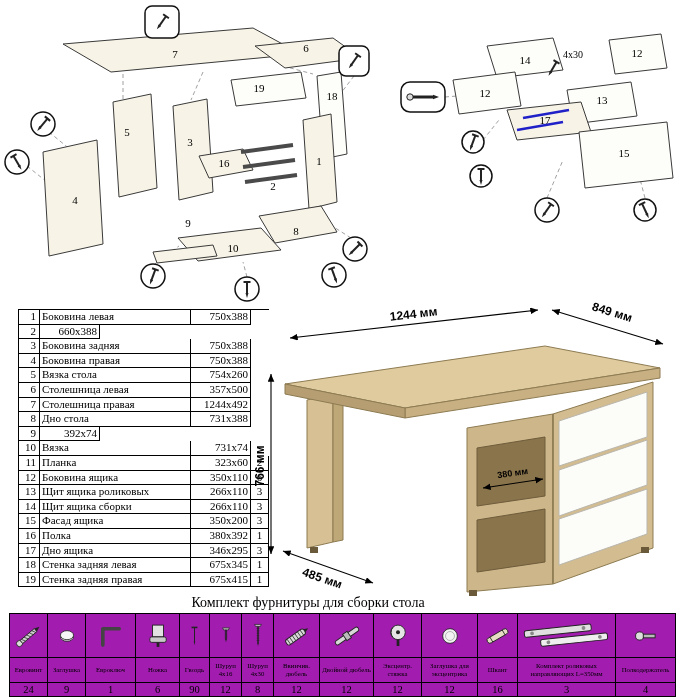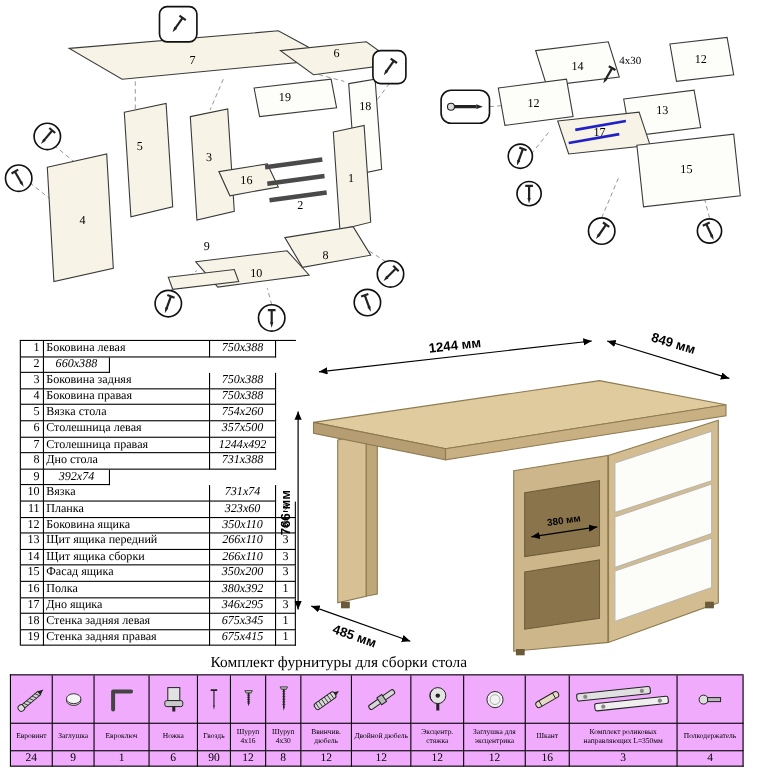--- a/index.html
+++ b/index.html
@@ -15,31 +15,31 @@
   .dlabel{font:11px "Liberation Serif",serif;fill:#000;text-anchor:middle;}
   .bluerail{stroke:#2020c8;stroke-width:2.5;}
   .note{font:10px "Liberation Serif",serif;fill:#000;}
 
   
   #parts-table{left:18px;top:309px;border-top:1px solid #000;border-left:1px solid #000;display:inline-block;background:#fff;}
   .pt-row{display:flex;}
   .pt-cell{border-right:1px solid #000;border-bottom:1px solid #000;font-size:11px;height:13.6px;line-height:13.4px;padding:0 2px;white-space:nowrap;overflow:hidden;}
   .pt-num{width:15px;text-align:right;padding-right:3px;}
   .pt-name{width:146px;}
-  .pt-size{width:55px;text-align:center;font-style:italic;}
+  .pt-size{width:55px;text-align:right;}
   .pt-qty{width:13px;text-align:center;}
 
   
   .dim{font:bold 12px "Liberation Sans",sans-serif;fill:#000;text-anchor:middle;}
   .dimsmall{font:bold 9px "Liberation Sans",sans-serif;fill:#000;text-anchor:middle;}
   .dimline{stroke:#000;stroke-width:1.1;}
 
   
   #hw-title{left:0;top:595px;width:616px;text-align:center;font-size:14px;}
-  #hw-grid{left:9px;top:613px;display:grid;grid-auto-flow:column;grid-template-rows:44px 25px 14px;border-top:1px solid #000;border-left:1px solid #000;background:#f0abfc;}
+  #hw-grid{left:9px;top:613px;display:grid;grid-auto-flow:column;grid-template-rows:44px 25px 14px;border-top:1px solid #000;border-left:1px solid #000;background:#a21caf;}
   .hw-cell{border-right:1px solid #000;border-bottom:1px solid #000;display:flex;align-items:center;justify-content:center;overflow:hidden;}
   .hw-label{font-size:6.8px;line-height:1.12;text-align:center;padding:1px;}
   .hw-qty{font-size:10.5px;}
   .hw-icon{display:flex;align-items:center;justify-content:center;width:100%;height:100%;}
 </style>
 </head>
 <body>
 
 <svg id="dleft" class="abs" style="left:2px;top:2px;" width="372" height="300" viewBox="0 0 370 300">
   <defs>
@@ -227,21 +227,21 @@
       <div class="pt-cell pt-qty">2</div>
     </div>
     <div class="pt-row">
       <div class="pt-cell pt-num">12</div>
       <div class="pt-cell pt-name">Боковина ящика</div>
       <div class="pt-cell pt-size">350x110</div>
       <div class="pt-cell pt-qty">6</div>
     </div>
     <div class="pt-row">
       <div class="pt-cell pt-num">13</div>
-      <div class="pt-cell pt-name">Щит ящика передний</div>
+      <div class="pt-cell pt-name">Щит ящика роликовых</div>
       <div class="pt-cell pt-size">266x110</div>
       <div class="pt-cell pt-qty">3</div>
     </div>
     <div class="pt-row">
       <div class="pt-cell pt-num">14</div>
       <div class="pt-cell pt-name">Щит ящика сборки</div>
       <div class="pt-cell pt-size">266x110</div>
       <div class="pt-cell pt-qty">3</div>
     </div>
     <div class="pt-row">

